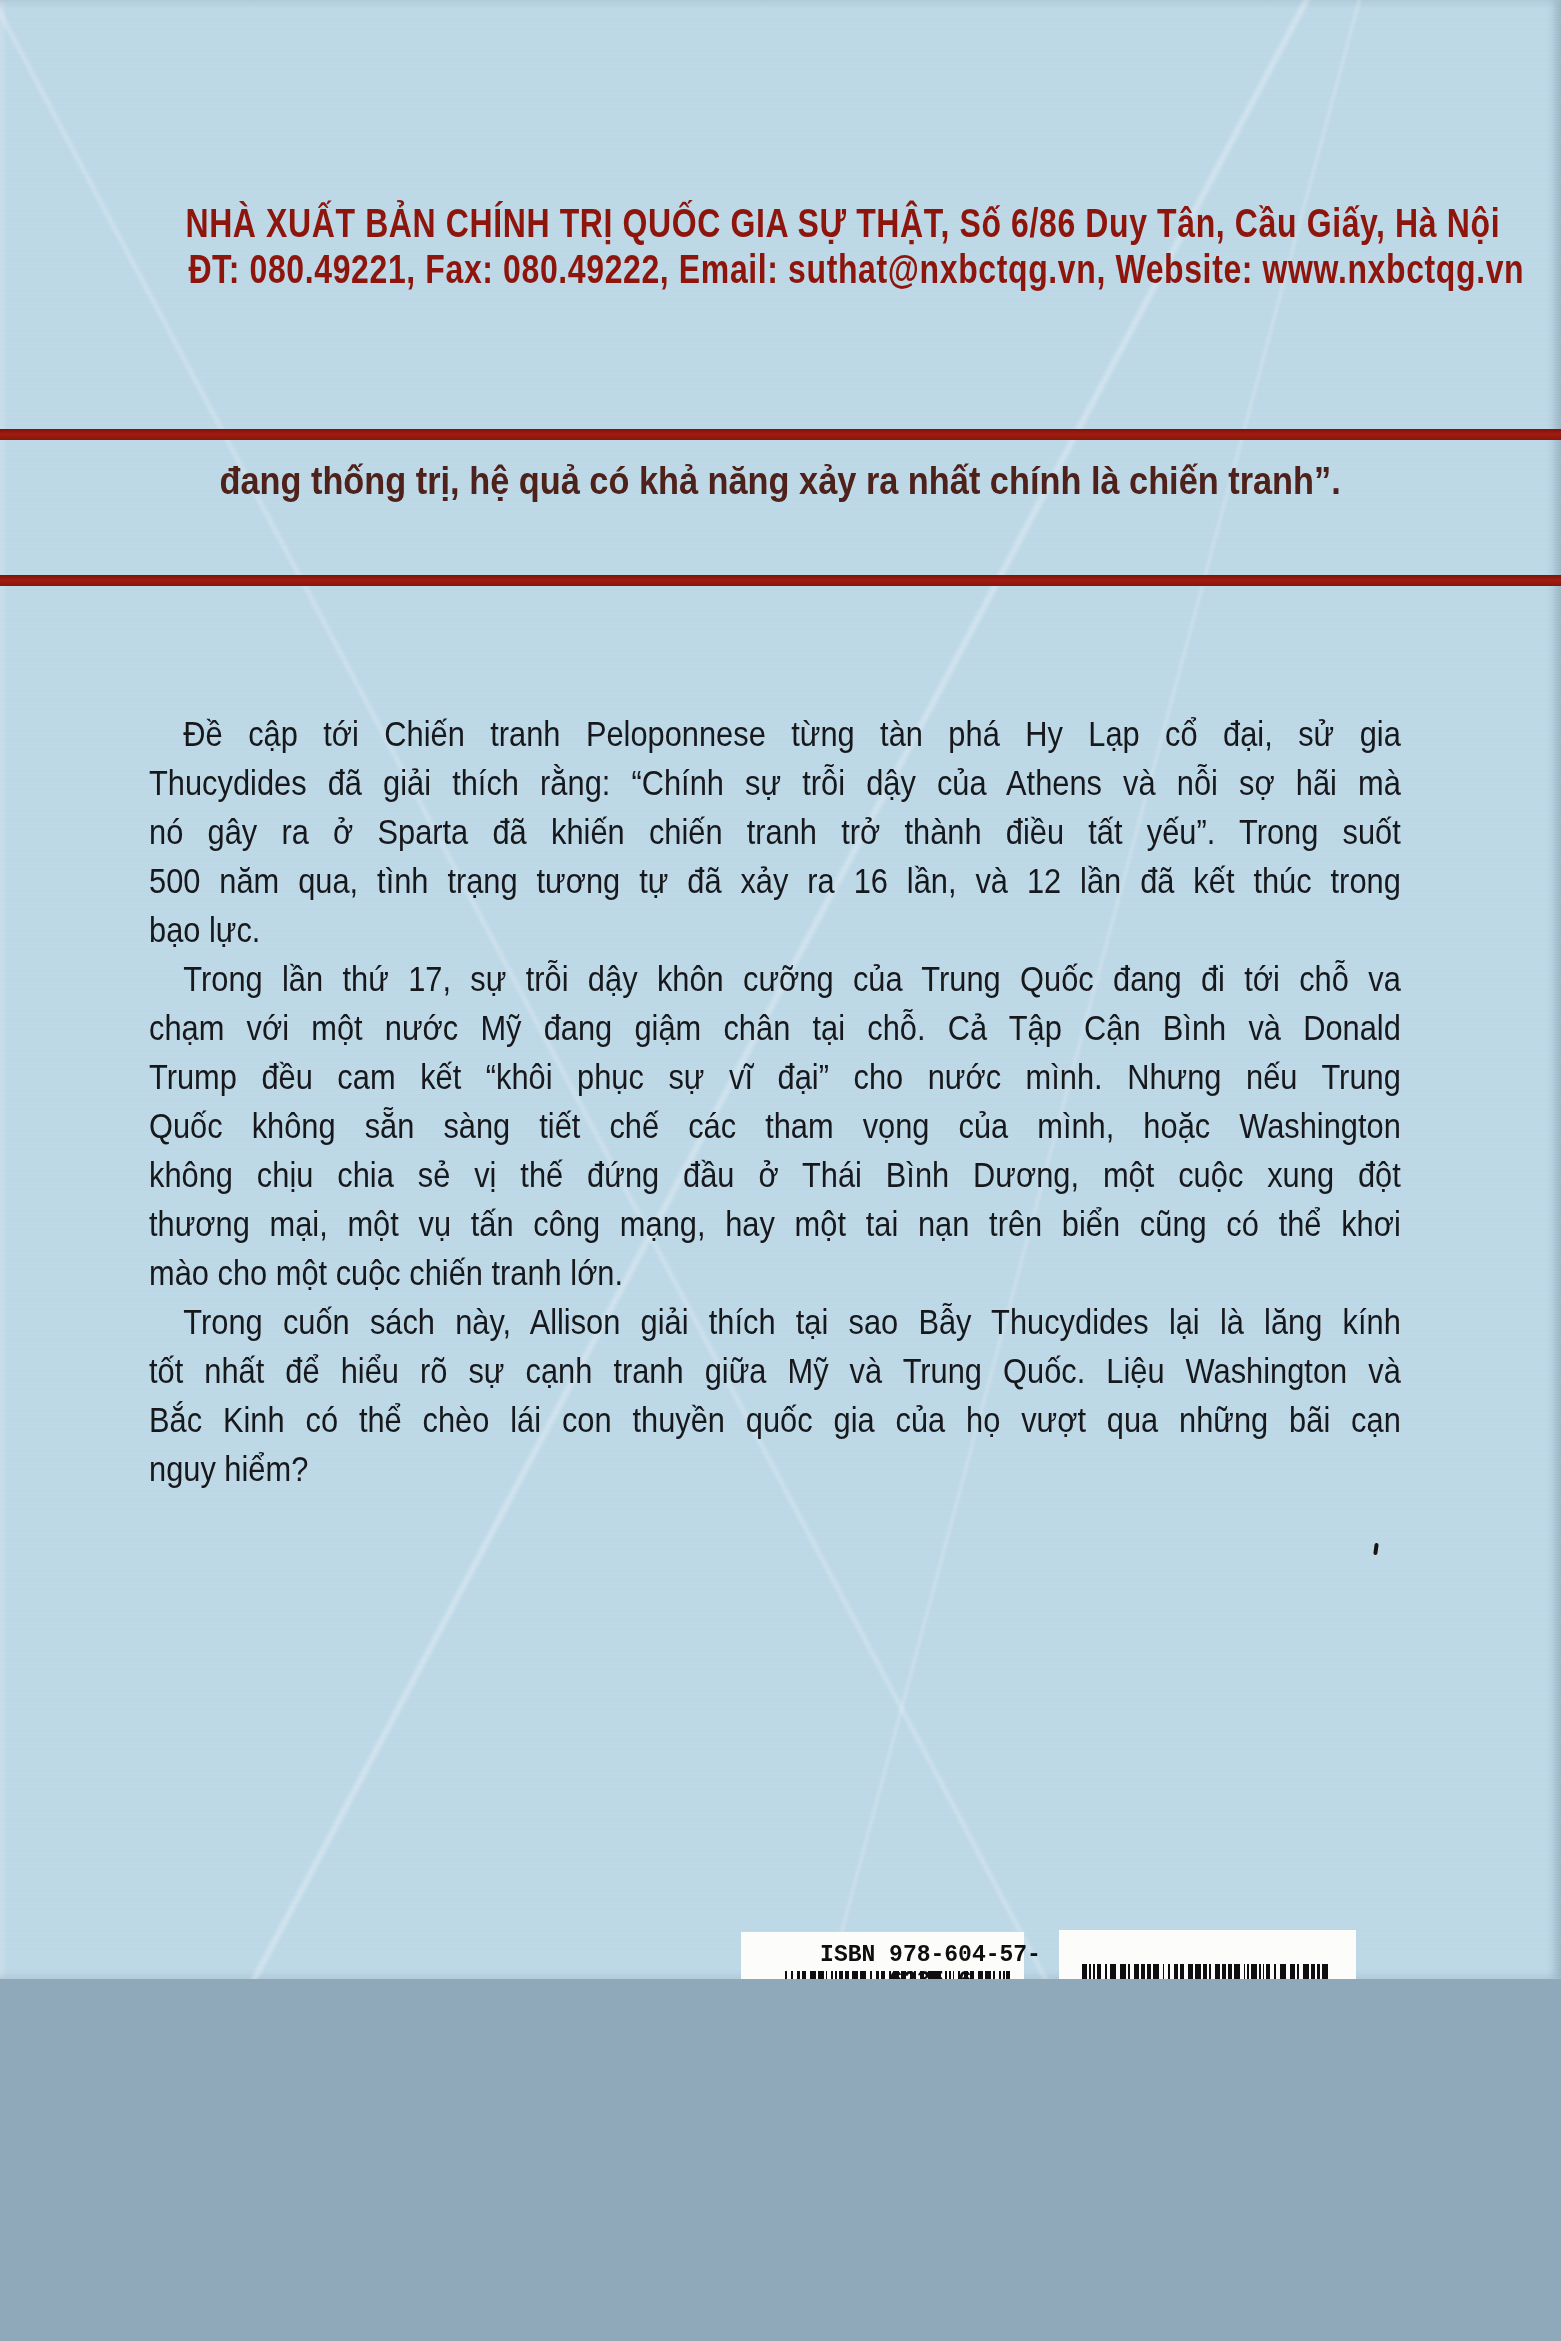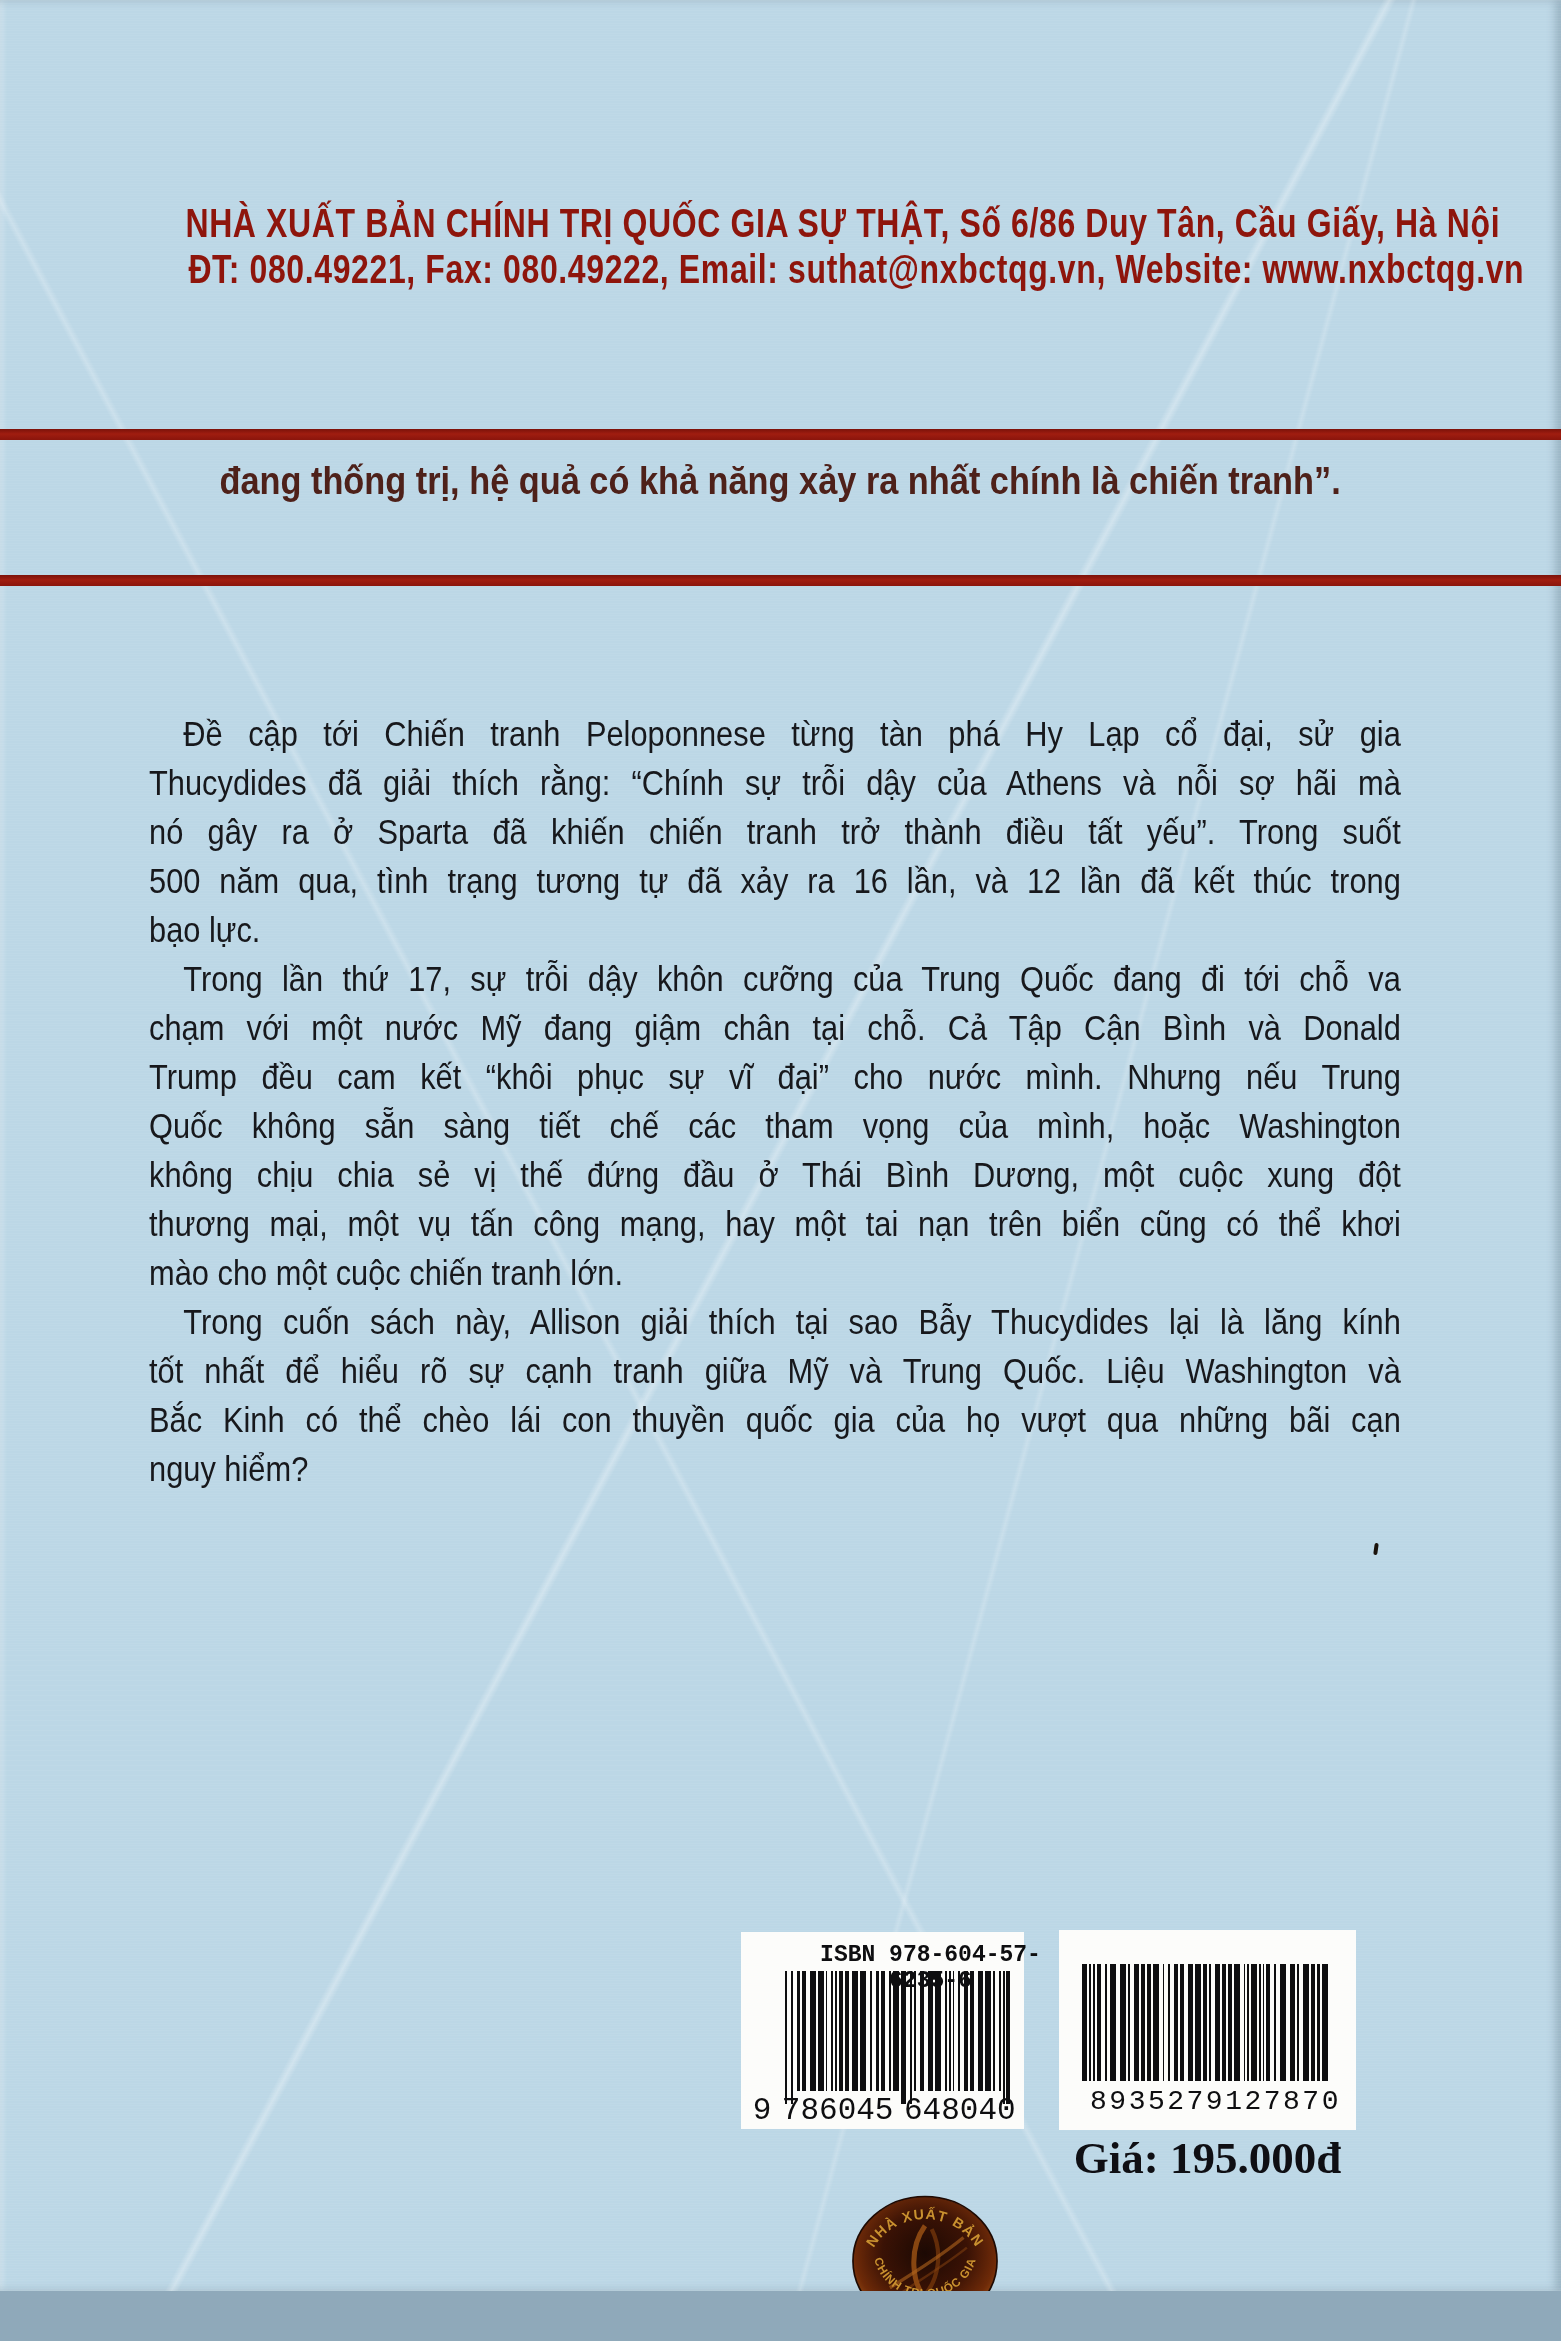--- a/index.html
+++ b/index.html
@@ -1,18 +1,18 @@
 <!DOCTYPE html>
 <html style="--bg: #bcd7e6; --publisher_red: #8e150c; --rule_red: #a01d10; --quote_brown: #4e211a; --body_text: #17181c; --box_white: #fcfcfa; --bar_black: #0e0e10; --price_black: #0f0f14; --seal_gold: #c9912f;font-size:13.4px"><head>
 <meta charset="utf-8">
 <style>
   html,body{margin:0;padding:0;background:#8fa9ba;}
   .cover{
     position:relative;
-    width:1561px;height:2291px;
+    width:1561px;height:1979px;
     margin:0;
     background:var(--bg,#bcd7e6);
     overflow:hidden;
     font-family:"Liberation Sans",sans-serif;
     box-shadow:inset -5.9px 0 8.4px rgba(60,85,105,.28), inset 3.4px 0 5px rgba(255,255,255,.25);
   }
   
   .cover::before{
     content:"";position:absolute;inset:0;pointer-events:none;
     background:

